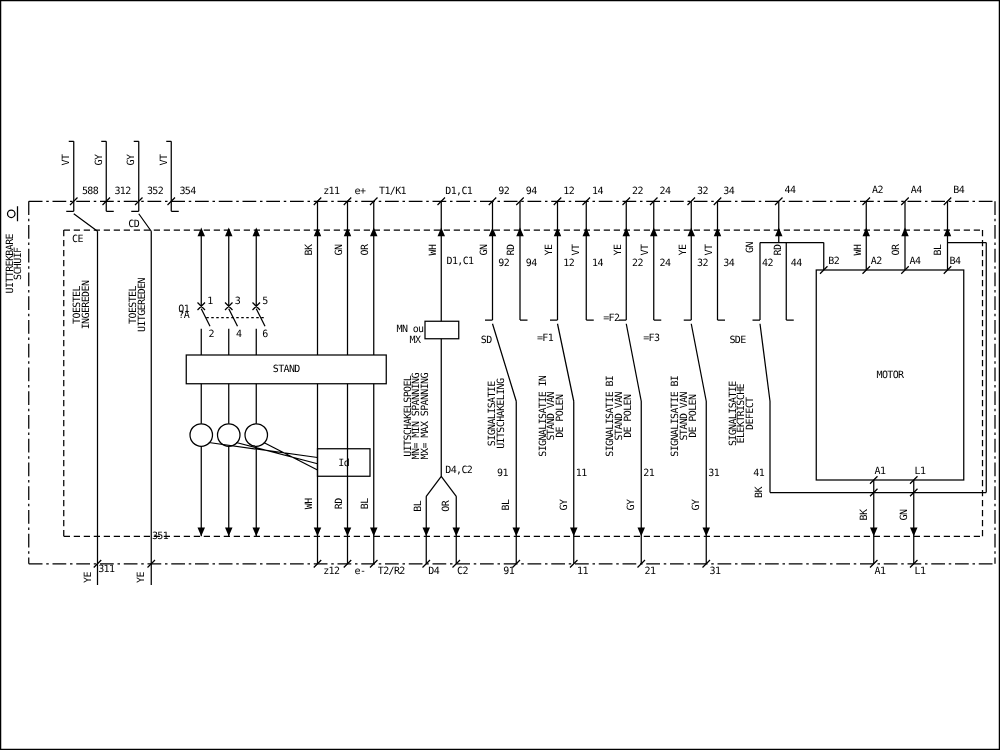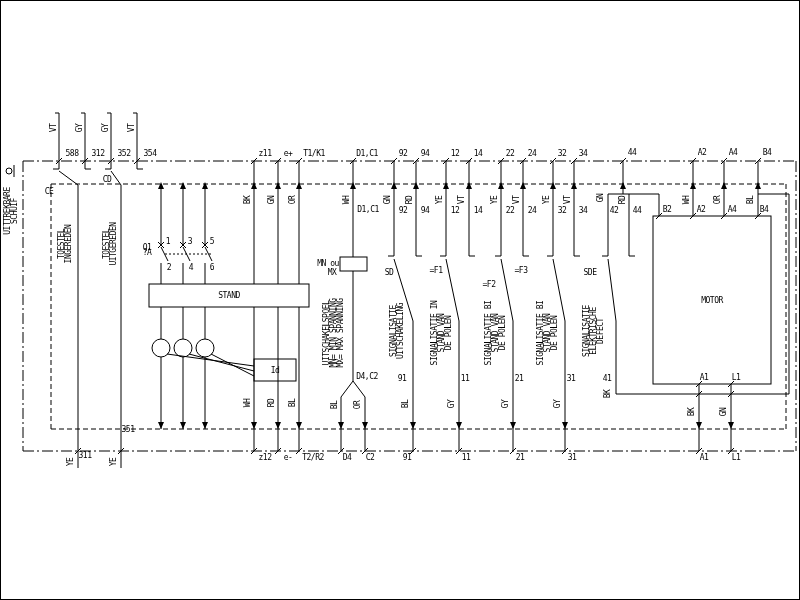--- a/index.html
+++ b/index.html
@@ -102,21 +102,21 @@
 
 <span class="lbl v" style="left:52px;top:127px">VT</span>
 <span class="lbl v" style="left:78px;top:127px">GY</span>
 <span class="lbl v" style="left:104px;top:127px">GY</span>
 <span class="lbl v" style="left:130px;top:127px">VT</span>
 <span class="lbl" style="left:71px;top:152px">588</span>
 <span class="lbl" style="left:97px;top:152px">312</span>
 <span class="lbl" style="left:123px;top:152px">352</span>
 <span class="lbl" style="left:149px;top:152px">354</span>
 
-<span class="lbl" style="left:48px;top:190px">CE</span>
+<span class="lbl" style="left:61px;top:190px">CE</span>
 <span class="lbl" style="left:106px;top:178px">CD</span>
 <span class="lbl v" style="left:64px;top:243px">TOESTEL
 INGEREDEN</span>
 <span class="lbl v" style="left:109px;top:243px">TOESTEL
 UITGEREDEN</span>
 <span class="lbl" style="left:84px;top:454px">311</span>
 <span class="lbl" style="left:127px;top:428px">351</span>
 <span class="lbl v" style="left:69px;top:461px">YE</span>
 <span class="lbl v" style="left:112px;top:461px">YE</span>
 
@@ -184,21 +184,21 @@
 <span class="lbl" style="left:464px;top:377px">11</span>
 <span class="lbl v" style="left:450px;top:403px">GY</span>
 <span class="lbl" style="left:465px;top:456px">11</span>
 
 <span class="lbl" style="left:509px;top:152px">22</span>
 <span class="lbl" style="left:531px;top:152px">24</span>
 <span class="lbl v" style="left:493px;top:199px">YE</span>
 <span class="lbl v" style="left:515px;top:199px">VT</span>
 <span class="lbl" style="left:509px;top:209px">22</span>
 <span class="lbl" style="left:531px;top:209px">24</span>
-<span class="lbl" style="left:488px;top:283px">=F2</span>
+<span class="lbl" style="left:488px;top:253px">=F2</span>
 <span class="lbl v" style="left:494px;top:332px">SIGNALISATIE BI
 STAND VAN
 DE POLEN</span>
 <span class="lbl" style="left:518px;top:377px">21</span>
 <span class="lbl v" style="left:504px;top:403px">GY</span>
 <span class="lbl" style="left:519px;top:456px">21</span>
 
 <span class="lbl" style="left:561px;top:152px">32</span>
 <span class="lbl" style="left:582px;top:152px">34</span>
 <span class="lbl v" style="left:545px;top:199px">YE</span>

